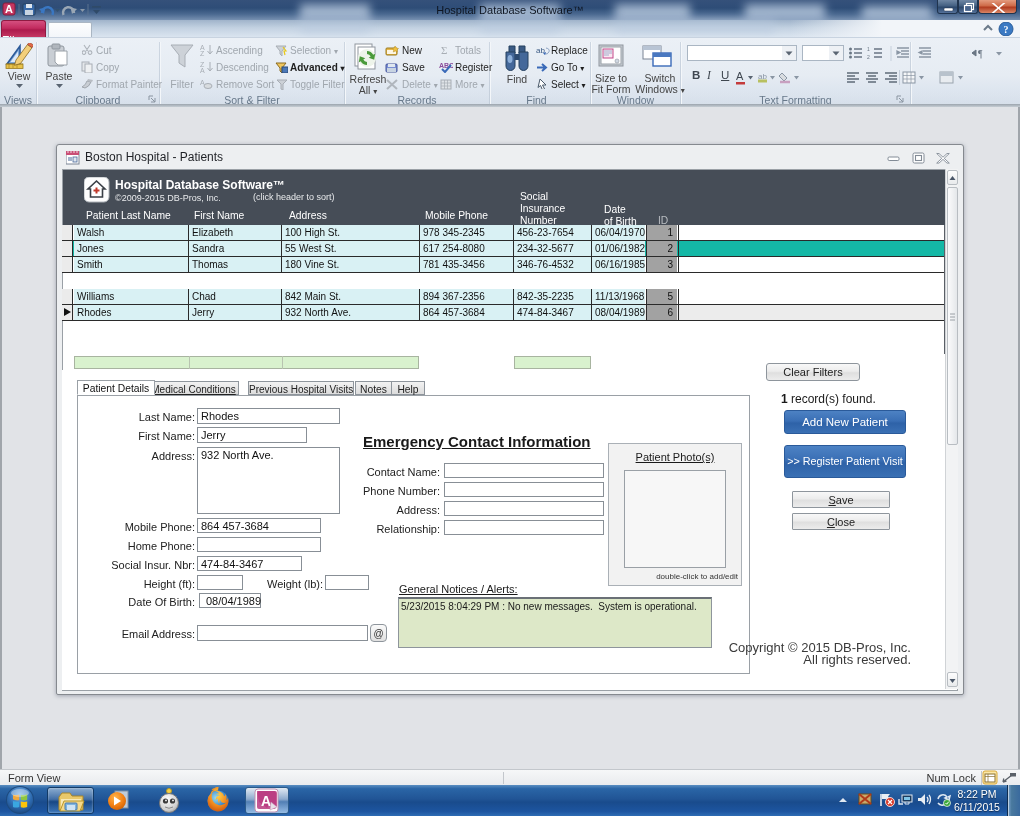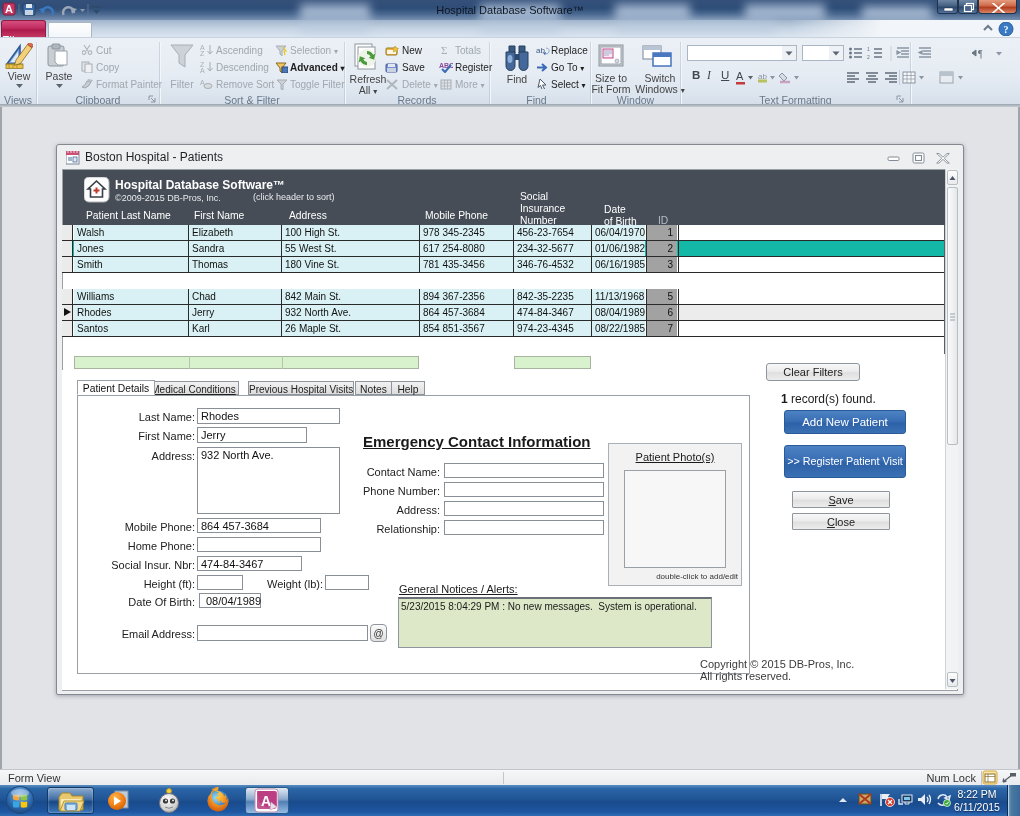--- a/index.html
+++ b/index.html
@@ -501,36 +501,20 @@
  <div class="cell" style="left:452px;width:77px;background:#d9f1f4;">474-84-3467</div>
  <div class="cell" style="left:530px;width:53px;background:#d9f1f4;text-align:right;padding-right:2px;">08/04/1989</div>
  <div class="cell" style="left:584px;width:31px;background:#a2a2a2;border-left:1px solid #2a2a2a;text-align:right;padding-right:4px;">6</div>
  <div class="vline" style="left:126px;"></div>
  <div class="vline" style="left:219px;"></div>
  <div class="vline" style="left:357px;"></div>
  <div class="vline" style="left:451px;"></div>
  <div class="vline" style="left:529px;"></div>
  <div class="vline" style="left:616px;"></div>
 </div>
-<div class="row" style="top:96px;background:#ffffff;">
- <div class="cell" style="left:0;width:11px;background:#ebebeb;border-right:1px solid #2a2a2a;"></div>
- <div class="cell" style="left:12px;width:114px;background:#d9f1f4;">Santos</div>
- <div class="cell" style="left:127px;width:92px;background:#d9f1f4;">Karl</div>
- <div class="cell" style="left:220px;width:137px;background:#d9f1f4;">26 Maple St.</div>
- <div class="cell" style="left:358px;width:93px;background:#d9f1f4;">854 851-3567</div>
- <div class="cell" style="left:452px;width:77px;background:#d9f1f4;">974-23-4345</div>
- <div class="cell" style="left:530px;width:53px;background:#d9f1f4;text-align:right;padding-right:2px;">08/22/1985</div>
- <div class="cell" style="left:584px;width:31px;background:#a2a2a2;border-left:1px solid #2a2a2a;text-align:right;padding-right:4px;">7</div>
- <div class="vline" style="left:126px;"></div>
- <div class="vline" style="left:219px;"></div>
- <div class="vline" style="left:357px;"></div>
- <div class="vline" style="left:451px;"></div>
- <div class="vline" style="left:529px;"></div>
- <div class="vline" style="left:616px;"></div>
-</div>
 </div>
 
 <div class="abs" style="left:62px;top:370px;width:883px;height:320px;background:#fff;"></div>
 <div class="abs" style="left:74px;top:356px;width:345px;height:13px;background:#d9f2ce;border:1px solid #a8b4a0;"></div>
 <div class="abs" style="left:189px;top:356px;width:1px;height:13px;background:#b8c4b0;"></div>
 <div class="abs" style="left:282px;top:356px;width:1px;height:13px;background:#b8c4b0;"></div>
 <div class="abs" style="left:514px;top:356px;width:77px;height:13px;background:#d9f2ce;border:1px solid #a8b4a0;"></div>
 
 <div class="abs" style="left:94px;top:382px;width:331px;height:13px;"></div>
 <div class="abs" style="left:148px;top:381px;width:91px;height:14px;background:linear-gradient(#f2f2f2,#dcdcdc);border:1px solid #8e959c;font-size:10px;text-align:center;padding-top:2px;color:#222;white-space:nowrap;text-decoration:underline;">Medical Conditions</div>
@@ -580,21 +564,21 @@
 
 <div class="abs" style="left:399px;top:583px;font-size:11px;text-decoration:underline;color:#1a1a1a;">General Notices / Alerts:</div>
 <div class="abs" style="left:398px;top:597px;width:314px;height:51px;background:#dde8c8;border:1px solid #8e959c;border-top:2px solid #6a7076;font-size:10px;color:#1a1a1a;padding:2px 0 0 2px;white-space:nowrap;overflow:hidden;">5/23/2015 8:04:29 PM : No new messages.&nbsp; System is operational.</div>
 
 <div class="btn-grey" style="left:766px;top:363px;width:94px;height:18px;padding-top:2px;">Clear Filters</div>
 <div class="abs" style="left:781px;top:392px;font-size:12px;color:#1a1a1a;"><b>1</b> record(s) found.</div>
 <div class="btn-blue" style="left:784px;top:410px;width:122px;height:24px;padding-top:5px;font-size:11.5px;">Add New Patient</div>
 <div class="btn-blue" style="left:784px;top:445px;width:122px;height:33px;padding-top:9px;font-size:10.8px;white-space:nowrap;">&gt;&gt; Register Patient Visit</div>
 <div class="btn-grey" style="left:792px;top:491px;width:98px;height:17px;padding-top:2px;border-radius:1px;"><u class="k">S</u>ave</div>
 <div class="btn-grey" style="left:792px;top:513px;width:98px;height:17px;padding-top:2px;border-radius:1px;"><u class="k">C</u>lose</div>
-<div class="abs" style="left:700px;top:642px;width:211px;font-size:11px;color:#3a3a3a;line-height:12px;margin-top:16px;">Copyright © 2015 DB-Pros, Inc.<br>All rights reserved.</div>
+<div class="abs" style="left:700px;top:642px;width:211px;text-align:right;font-size:13px;color:#3a3a3a;line-height:12px;">Copyright © 2015 DB-Pros, Inc.<br>All rights reserved.</div>
 
 <div class="abs" style="left:945px;top:169px;width:13px;height:520px;background:#f2f3f4;border-left:1px solid #d0d3d6;">
   <div class="abs" style="left:1px;top:1px;width:11px;height:15px;background:linear-gradient(#fdfdfd,#e8eaec);border:1px solid #b8bdc2;border-radius:2px;"><svg width="9" height="13">
         <path d="M1.5 8 l3 -4 3 4z" fill="#4a5668"></path>
       </svg></div>
   <div class="abs" style="left:1px;top:18px;width:11px;height:258px;background:linear-gradient(90deg,#fbfbfc,#e4e7ea);border:1px solid #b8bdc2;border-radius:2px;"><svg width="9" height="258">
         <path d="M2 126 h5 M2 129 h5 M2 132 h5" stroke="#9aa0a6"></path>
       </svg></div>
   <div class="abs" style="left:1px;top:503px;width:11px;height:15px;background:linear-gradient(#fdfdfd,#e8eaec);border:1px solid #b8bdc2;border-radius:2px;"><svg width="9" height="13">
         <path d="M1.5 5 l3 4 3 -4z" fill="#4a5668"></path>

